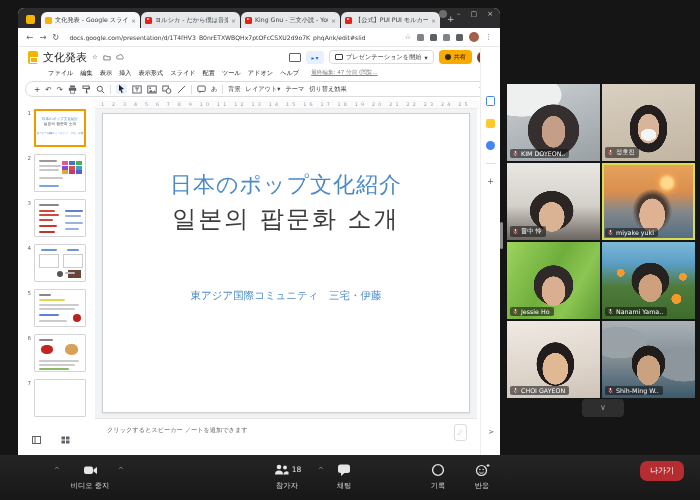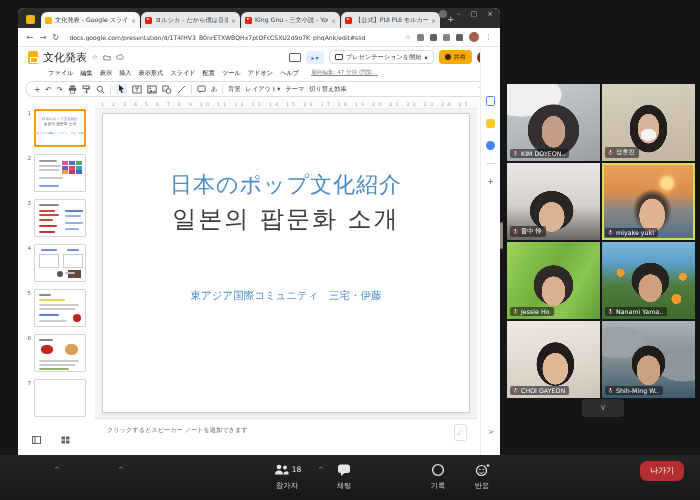--- a/index.html
+++ b/index.html
@@ -505,20 +505,29 @@
             <line x1="3" y1="2" x2="13" y2="14" stroke="#d83a3a" stroke-width="2"></line>
           </svg>
         <span>Shih-Ming W..</span>
       </div>
     </div>
   </div>
   <div class="more-btn">∨</div>
 
   <div class="zbar">
     <div class="zchev" style="left:54px;">^</div>
+    <div class="zitem" style="left:62px;width:56px;">
+      <div class="zicon">
+        <svg width="17" height="16" viewBox="0 0 16 16">
+            <rect x="1.5" y="4.5" width="9" height="7.5" rx="2" fill="#e6e6e6"></rect>
+            <path d="M11 7.5 L14.5 5 V12 L11 9.5 Z" fill="#e6e6e6"></path>
+          </svg>
+      </div>
+      <div class="zlabel">비디오 중지</div>
+    </div>
     <div class="zchev" style="left:118px;">^</div>
 
     <div class="zitem" style="left:258px;width:58px;">
       <div class="zicon">
         <svg width="17" height="16" viewBox="0 0 16 16">
             <circle cx="5.5" cy="5" r="2.3" fill="#e6e6e6"></circle>
             <path d="M1.5 12.5 a4 4 0 0 1 8 0 Z" fill="#e6e6e6"></path>
             <circle cx="11.5" cy="5.5" r="1.9" fill="#e6e6e6"></circle>
             <path d="M9.8 12.5 a3.4 3.4 0 0 1 5.2 -2.6 V12.5 Z" fill="#e6e6e6"></path>
           </svg>

